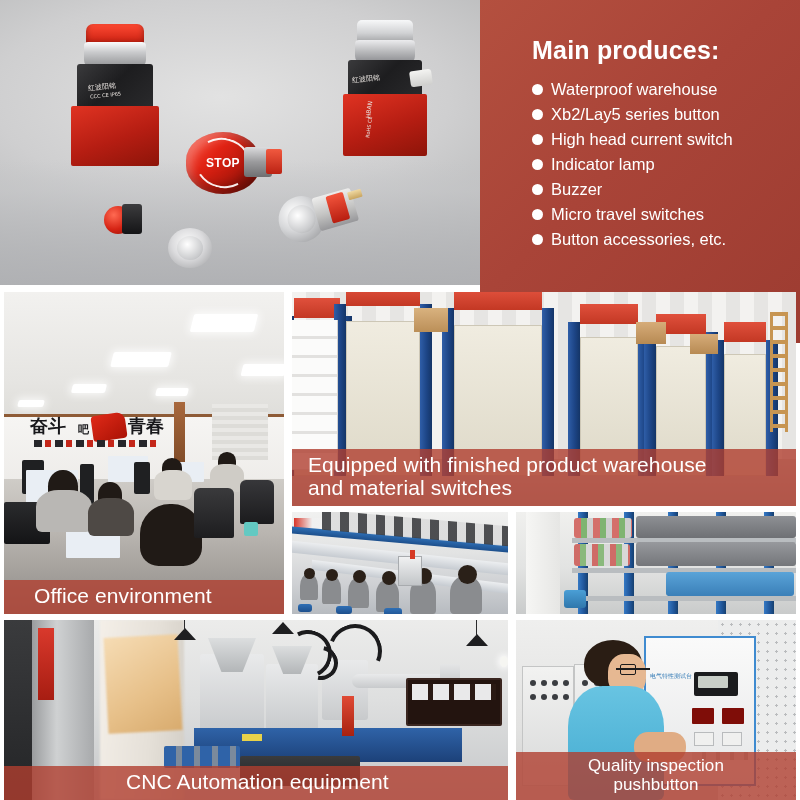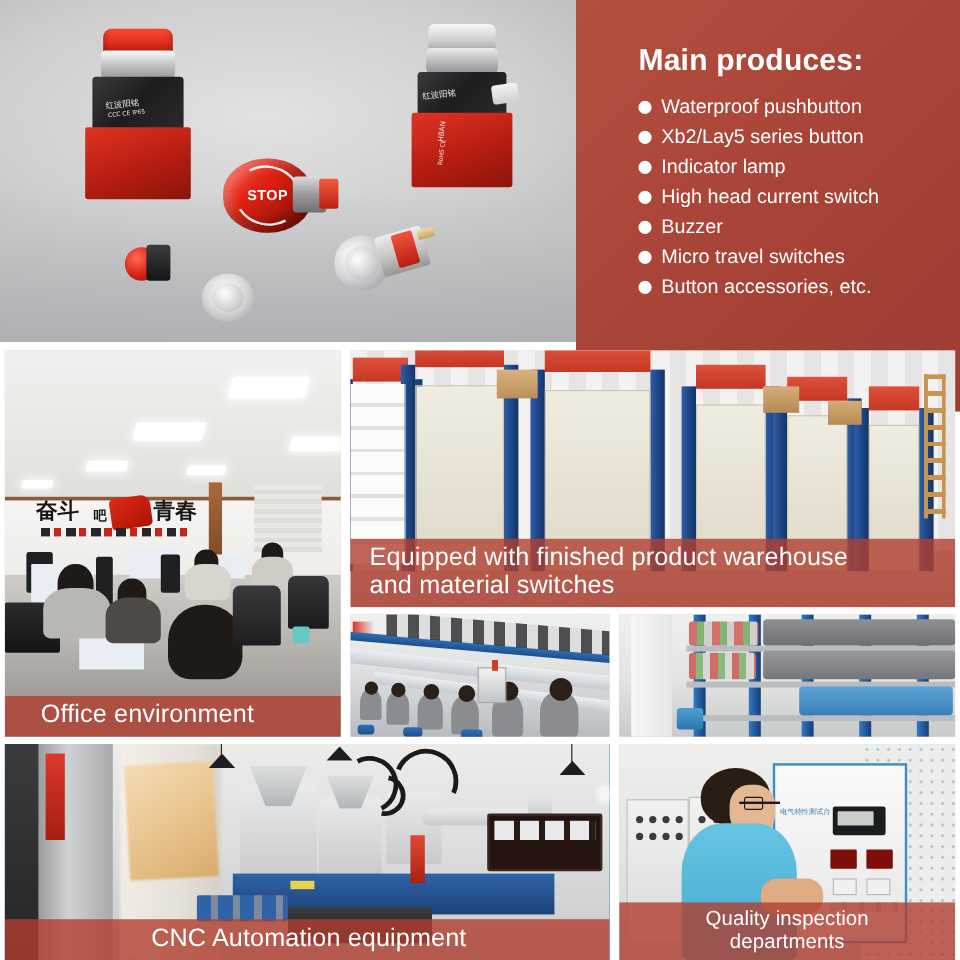--- a/index.html
+++ b/index.html
@@ -300,33 +300,33 @@
       <div style="position:absolute; left:74px; top:14px; width:14px; height:8px;
                   background:linear-gradient(180deg,#f0d9a2 0%,#c8a560 100%); border-radius:1px;"></div>
     </div>
   </div>
 
   <div class="panel" id="produces">
     <h1>Main produces:</h1>
     <ul>
       <li>
         <span class="dot"></span>
-        <span>Waterproof pushbutton</span>
+        <span>Waterproof warehouse</span>
       </li>
       <li>
         <span class="dot"></span>
         <span>Xb2/Lay5 series button</span>
       </li>
       <li>
         <span class="dot"></span>
-        <span>Indicator lamp</span>
+        <span>High head current switch</span>
       </li>
       <li>
         <span class="dot"></span>
-        <span>High head current switch</span>
+        <span>Indicator lamp</span>
       </li>
       <li>
         <span class="dot"></span>
         <span>Buzzer</span>
       </li>
       <li>
         <span class="dot"></span>
         <span>Micro travel switches</span>
       </li>
       <li>
@@ -590,17 +590,17 @@
     <div class="man-face" style="left:92px; top:34px; width:38px; height:42px;"></div>
     <div class="glasses" style="left:100px; top:48px; width:34px;"></div>
     <div style="position:absolute; left:104px; top:44px; width:16px; height:11px;
                 border:1.5px solid #1a1a1c; border-radius:2px;"></div>
     <div class="man-body" style="left:52px; top:66px; width:96px; height:114px;"></div>
     <div style="position:absolute; left:118px; top:112px; width:52px; height:30px;
                 background:#e0ac84; border-radius:14px;"></div>
 
     <div class="caption" id="cap-quality">
       <span>Quality inspection</span>
-      <span>departments</span>
+      <span>pushbutton</span>
     </div>
   </div>
 
 </div>
 
 </body></html>

